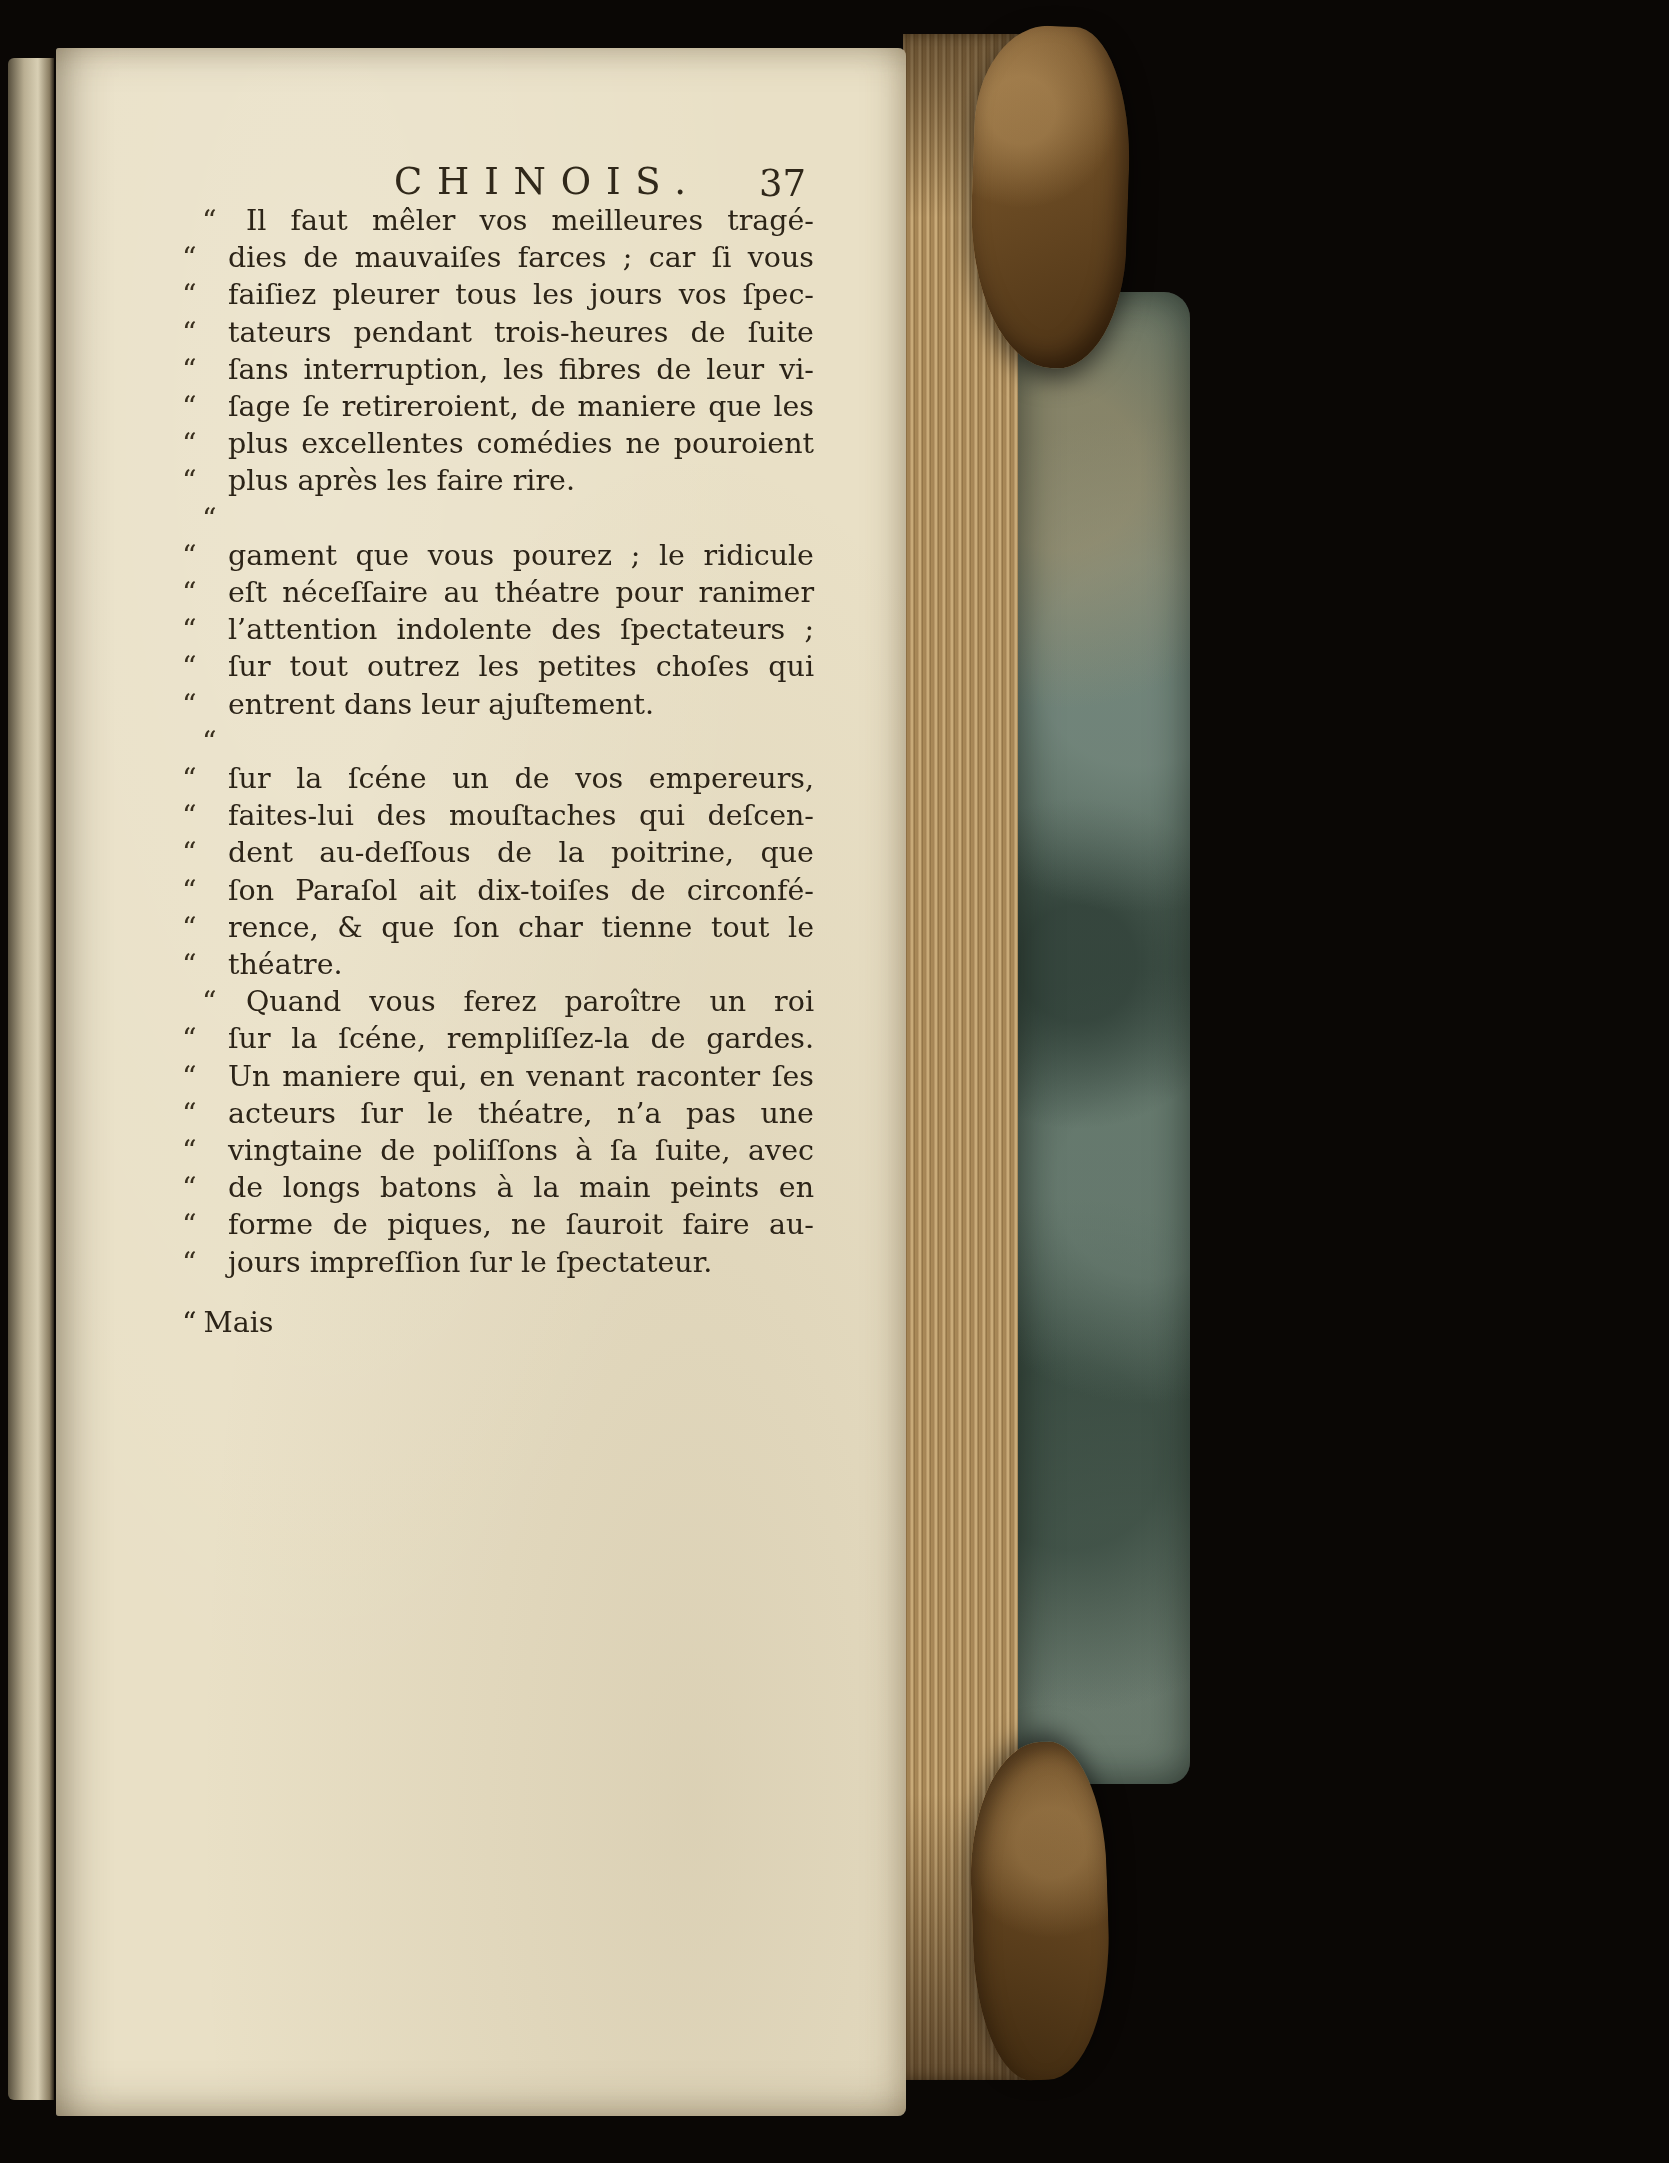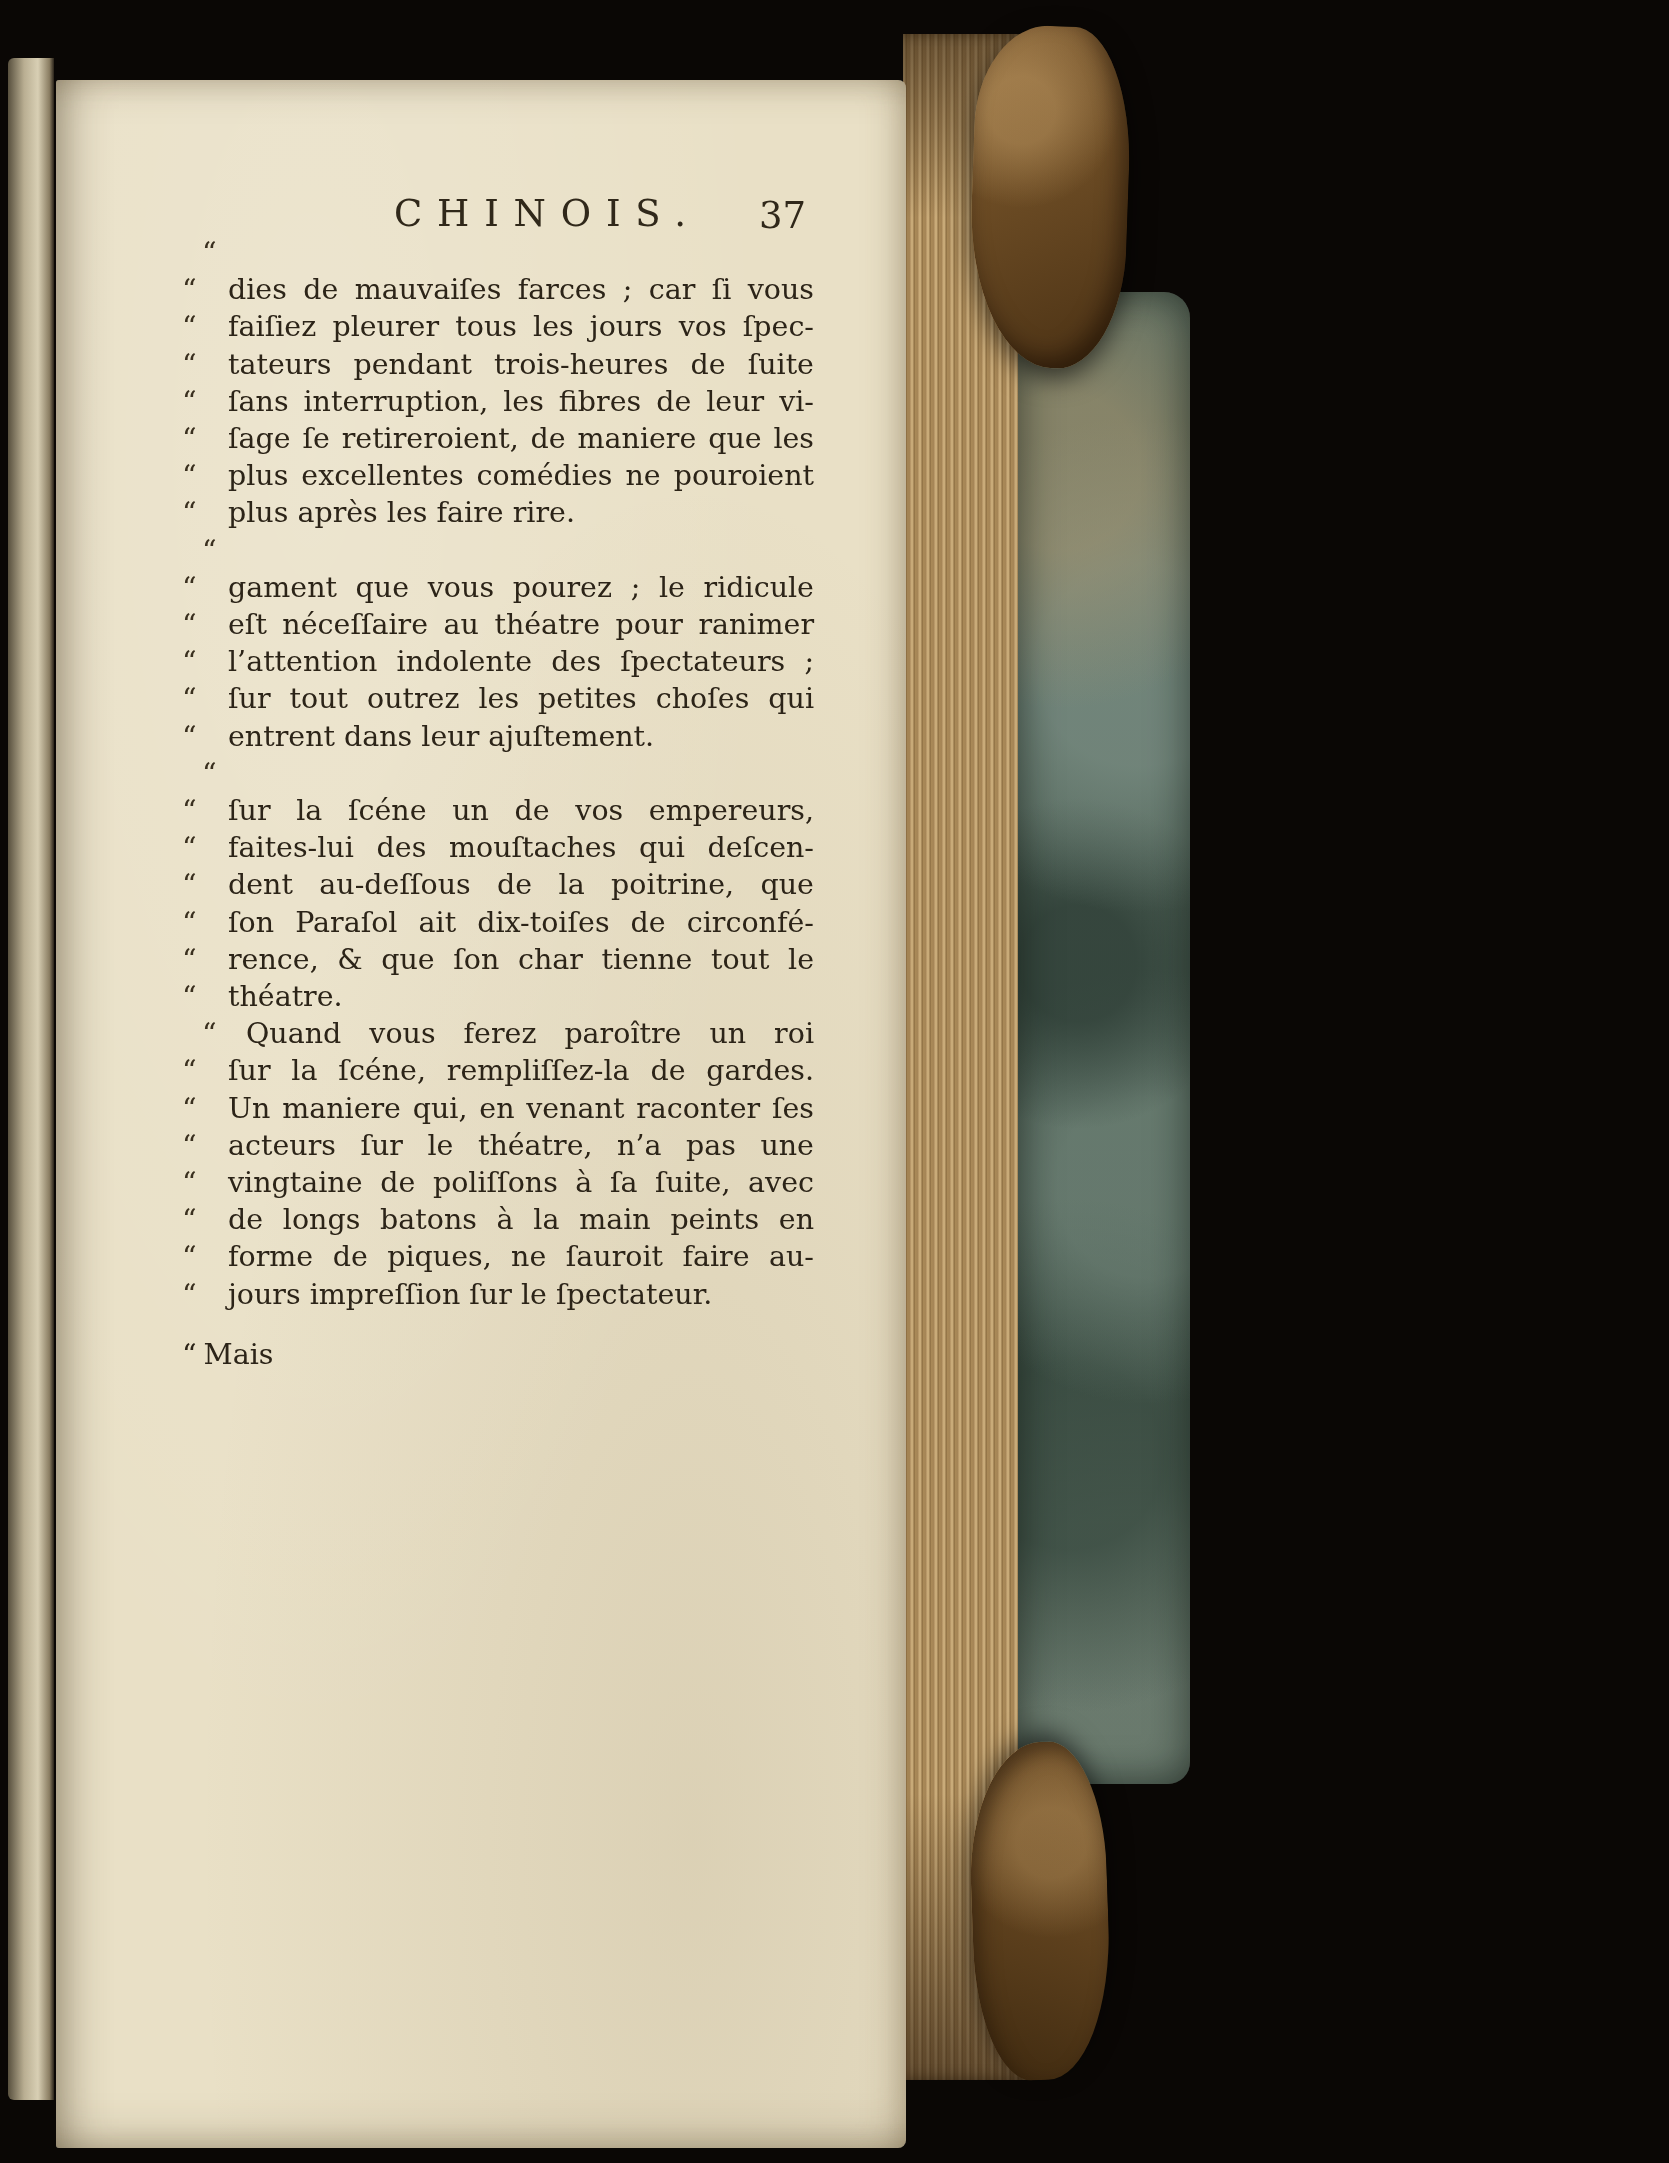--- a/index.html
+++ b/index.html
@@ -102,21 +102,20 @@
       radial-gradient(ellipse at 30% 18%, rgba(255,255,255,.16) 0%, rgba(0,0,0,0) 55%),
       radial-gradient(ellipse at 75% 85%, rgba(120,98,58,.12) 0%, rgba(0,0,0,0) 55%),
       #e9e0c6;
     box-shadow:
       inset 34px 0 46px -26px rgba(62,48,26,.45),
       inset -26px 0 40px -24px rgba(92,72,40,.4),
       inset 0 -30px 50px -30px rgba(80,62,34,.4),
       inset 0 26px 44px -30px rgba(90,70,40,.35);
     border-radius: 3px 8px 8px 3px;
     color: #2c2418;
-    margin-top: 32px;
   }
 
   .header-row {
     position: absolute;
     left: 128px;
     top: 112px;
     width: 690px;
     height: 50px;
   }
   .title {
@@ -198,20 +197,21 @@
 
     <div class="header-row">
       <div class="title">CHINOIS.</div>
       <div class="folio">37</div>
     </div>
 
     <div class="text-block">
 
     <div class="line first">
           <span class="q">“</span>
+          <span class="t">Il faut mêler vos meilleures tragé-</span>
         </div>
         <div class="line">
           <span class="q">“</span>
           <span class="t">dies de mauvaiſes farces ; car ſi vous</span>
         </div>
         <div class="line">
           <span class="q">“</span>
           <span class="t">faiſiez pleurer tous les jours vos ſpec-</span>
         </div>
         <div class="line">

